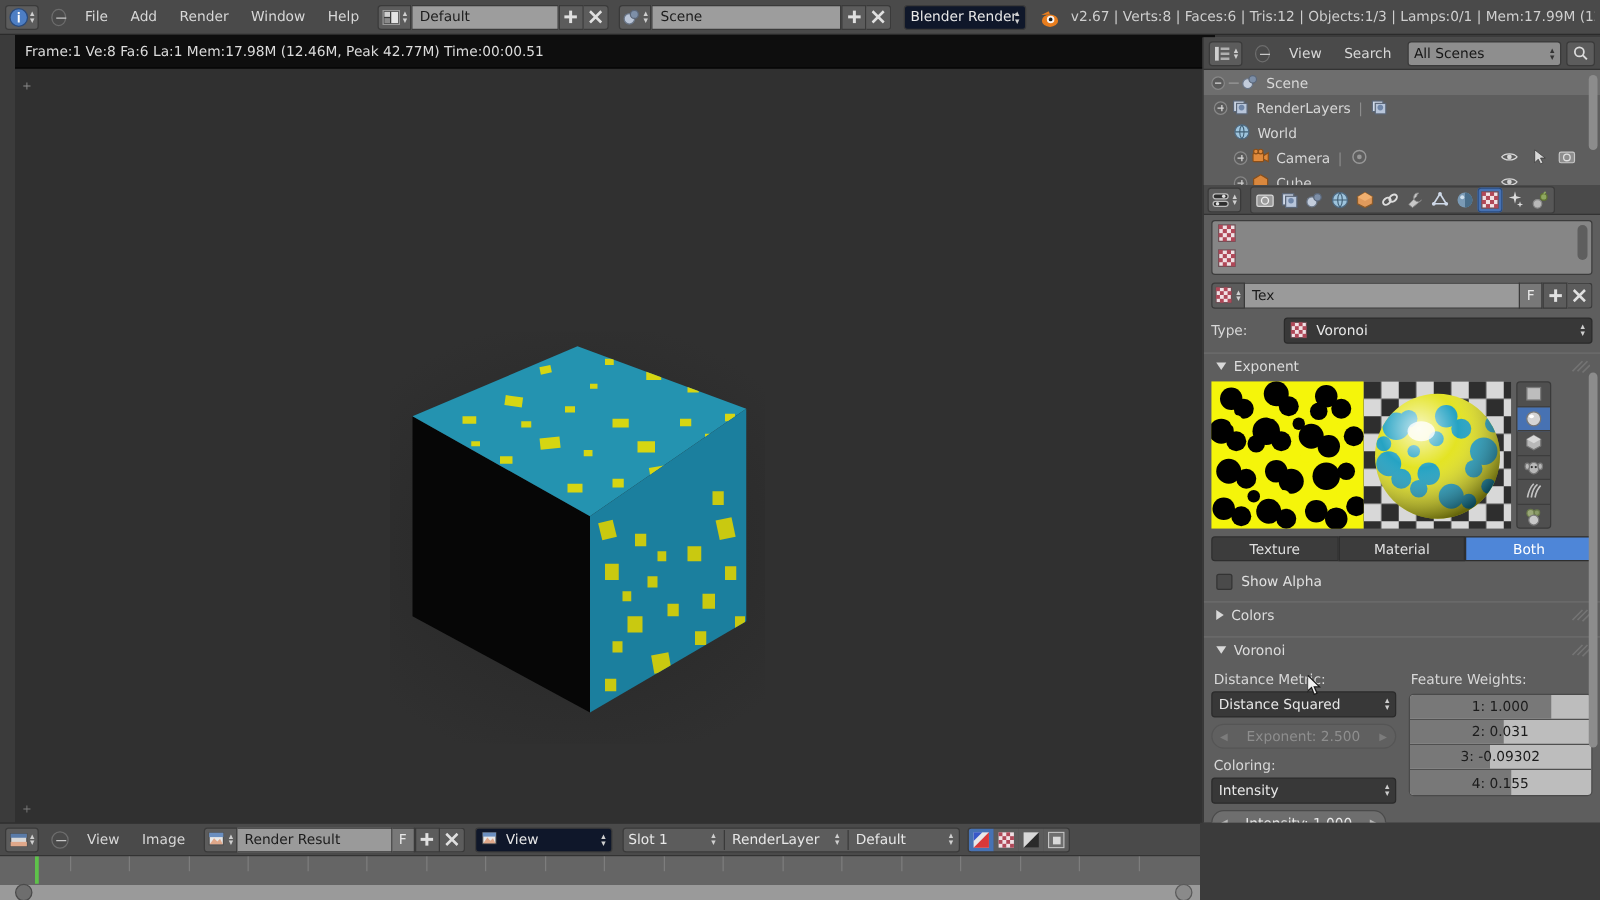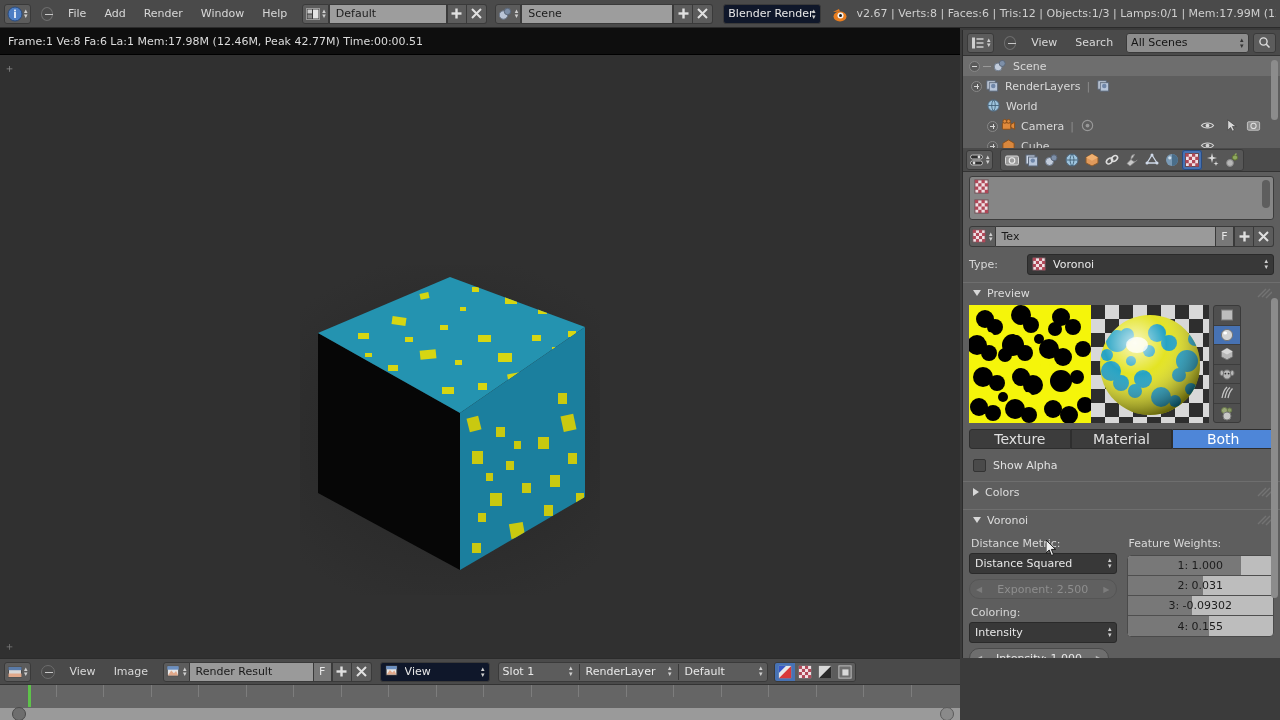--- a/index.html
+++ b/index.html
@@ -49,21 +49,21 @@
   }
   .sq-btn.r{border-radius:0 3px 3px 0;border-left:none;}
 
   .statusline {
     margin-left:10px; display:flex; align-items:center; gap:0;
     color:#cfcfcf; font-size:11px; white-space:nowrap; overflow:hidden;
   }
 
   
   .viewport {
-    position:absolute; left:0; top:28px; width:960px; height:630px;
+    position:absolute; left:12px; top:28px; width:960px; height:630px;
     background:#303030; overflow:hidden;
   }
   .render-info {
     position:absolute;left:0;top:0;width:960px;height:27px;
     background:#0e0e0e;color:#dcdcdc;font-size:11px;
     display:flex;align-items:center;padding-left:8px;
     border-bottom:1px solid #000;
   }
   .vp-canvas { position:absolute;left:0;top:27px;width:960px;height:603px;background:#303030; }
   .vp-plus { position:absolute;left:4px;top:6px;color:#8a8a8a;font-size:11px; }
@@ -153,21 +153,21 @@
   .pv-tex{width:122px;height:118px;}
   .pv-mat{width:118px;height:118px;}
   .pv-types{width:28px;height:118px;background:#4f4f4f;border:1px solid #3a3a3a;border-radius:3px;
             display:flex;flex-direction:column;margin-left:4px;}
   .pv-type{flex:1;display:flex;align-items:center;justify-content:center;border-bottom:1px solid #3d3d3d;}
   .pv-type.sel{background:#4772b3;}
 
   .seg-row{display:flex;margin:6px 6px 0 6px;height:20px;}
   .seg{
     flex:1;height:20px;background:#3c3c3c;border:1px solid #2e2e2e;
-    display:flex;align-items:center;justify-content:center;color:#e0e0e0;font-size:14px;
+    display:flex;align-items:center;justify-content:center;color:#e0e0e0;font-size:11px;
   }
   .seg:first-child{border-radius:3px 0 0 3px;}
   .seg:last-child{border-radius:0 3px 3px 0;}
   .seg.sel{background:#4e86d8;color:#fff;}
 
   .check-row{display:flex;align-items:center;margin:7px 6px 0 10px;height:18px;gap:7px;}
   .chk{width:13px;height:13px;background:#4a4a4a;border:1px solid #333;border-radius:2px;}
 
   .two-col{display:flex;margin:0 6px;gap:10px;}
   .col{flex:1;}
@@ -740,21 +740,21 @@
             <span>▴</span>
             <span>▾</span>
           </span>
       </div>
     </div>
 
     <div class="divider"></div>
 
     <div class="panel-hd">
       <span class="tri down"></span>
-      <span>Preview</span>
+      <span>Exponent</span>
       <span class="grip">
         <svg width="16" height="12" viewBox="0 0 16 12">
             <path d="M2 10 L10 2 M6 10 L14 2 M10 11 L16 5" stroke="#8e8e8e" stroke-width="1.4"></path>
           </svg>
       </span>
     </div>
 
     <div class="preview-area">
       <div class="pv-tex">
         <svg width="122" height="118" viewBox="0 0 122 118">

